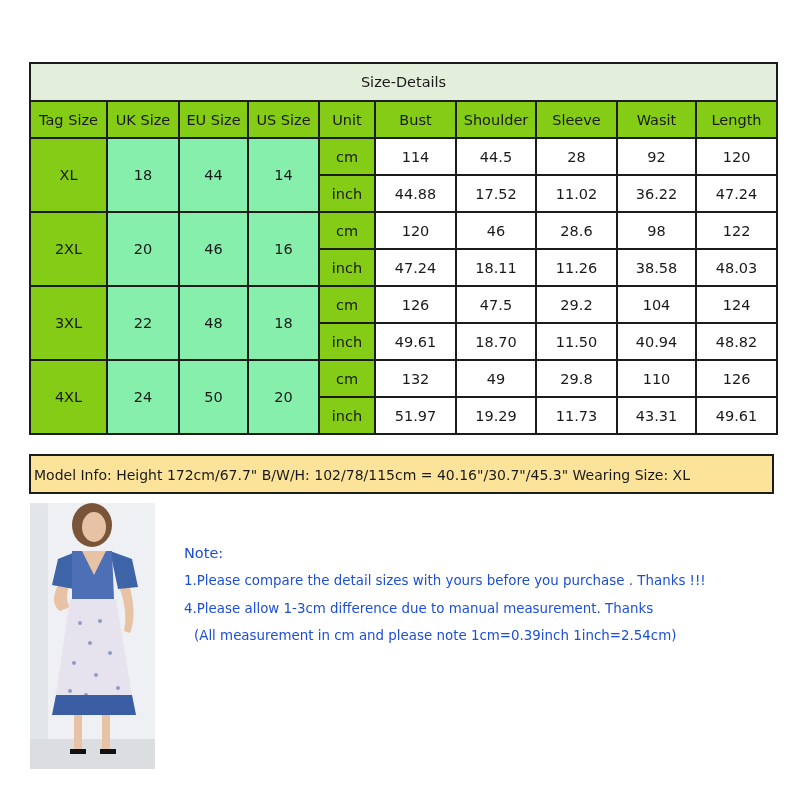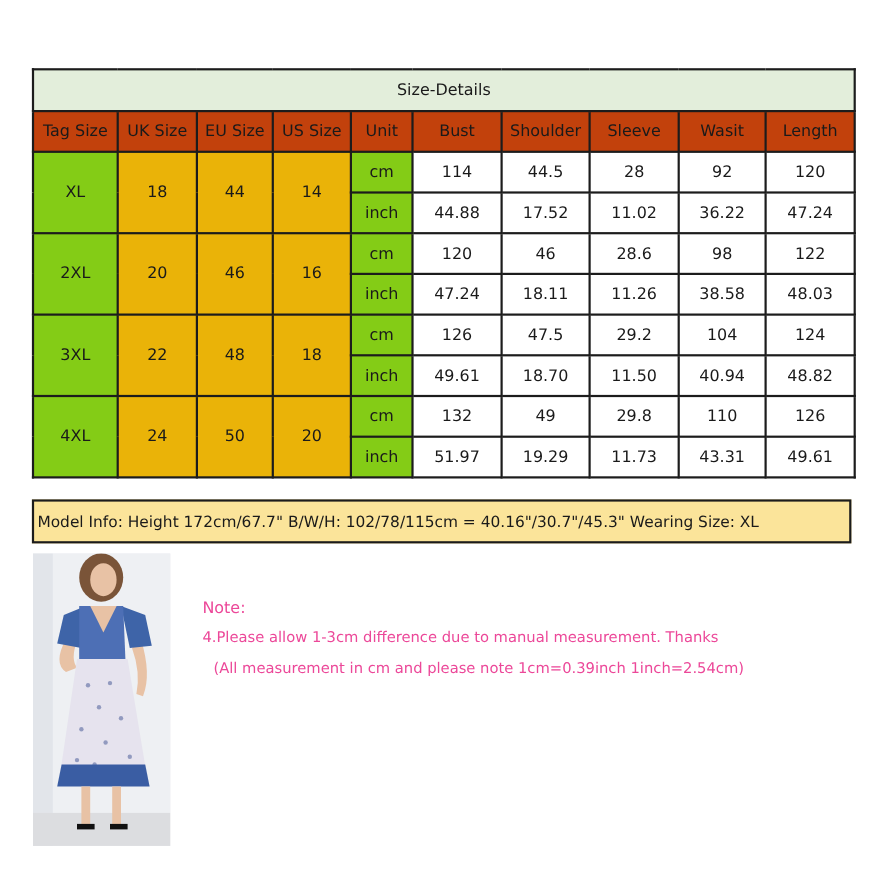--- a/index.html
+++ b/index.html
@@ -2,28 +2,28 @@
 <html><head>
 <meta charset="utf-8">
 <style>
   html, body { margin:0; padding:0; background:#ffffff; }
   body { width:800px; height:800px; position:relative; overflow:hidden;
          font-family:"DejaVu Sans", sans-serif; color:#1a1a1a; }
   .tbl-wrap { position:absolute; left:29px; top:62px; width:747px; }
   table.size { border-collapse:collapse; width:747px; table-layout:fixed;border-radius:20px; }
   table.size td { border:2px solid #1c1c1c; text-align:center; font-size:14.5px; padding:0; height:35px; }
   .hdr-title { background:#e3eedb; height:36px !important; font-size:15px; }
-  .hdr td { background:#c2410c; font-size:15px; height:37px;margin-top:32px; }
+  .hdr td { background:#84cc16; font-size:15px; height:37px;margin-top:32px; }
   td.green { background:#84cc16; }
-  td.white { background:#eab308;margin-top:16px; }
+  td.white { background:#86efac;margin-top:16px; }
   .info { position:absolute; left:29px; top:454px; width:745px; height:40px;
           background:#fbe49a; border:2px solid #1c1c1c; box-sizing:border-box;
           font-size:14px; line-height:38px; padding-left:3px; white-space:nowrap; word-spacing:0px; }
   .photo { position:absolute; left:30px; top:503px; width:125px; height:266px; background:#f2f3f5; overflow:hidden; }
-  .notes { position:absolute; left:184px; top:540px; color:#ec4899; font-size:13.4px; }
+  .notes { position:absolute; left:184px; top:540px; color:#1d4ed8; font-size:13.4px; }
   .notes div { height:27.3px; line-height:27px; white-space:nowrap; }
   .notes .title { font-size:14.5px; }
   .notes .indent { padding-left:10px; }
 </style>
 </head>
 <body>
 
 <div class="tbl-wrap">
 <table class="size">
   <colgroup>
@@ -180,15 +180,16 @@
 
     <rect x="44" y="212" width="8" height="36" fill="#e8c2a5"></rect>
     <rect x="72" y="212" width="8" height="36" fill="#e8c2a5"></rect>
     <rect x="40" y="246" width="16" height="5" fill="#111"></rect>
     <rect x="70" y="246" width="16" height="5" fill="#111"></rect>
   </svg>
 </div>
 
 <div class="notes">
   <div class="title">Note:</div>
+  <div>1.Please compare the detail sizes with yours before you purchase . Thanks !!!</div>
   <div>4.Please allow 1-3cm difference due to manual measurement. Thanks</div>
   <div class="indent">(All measurement in cm and please note 1cm=0.39inch 1inch=2.54cm)</div>
 </div>
 
 </body></html>

